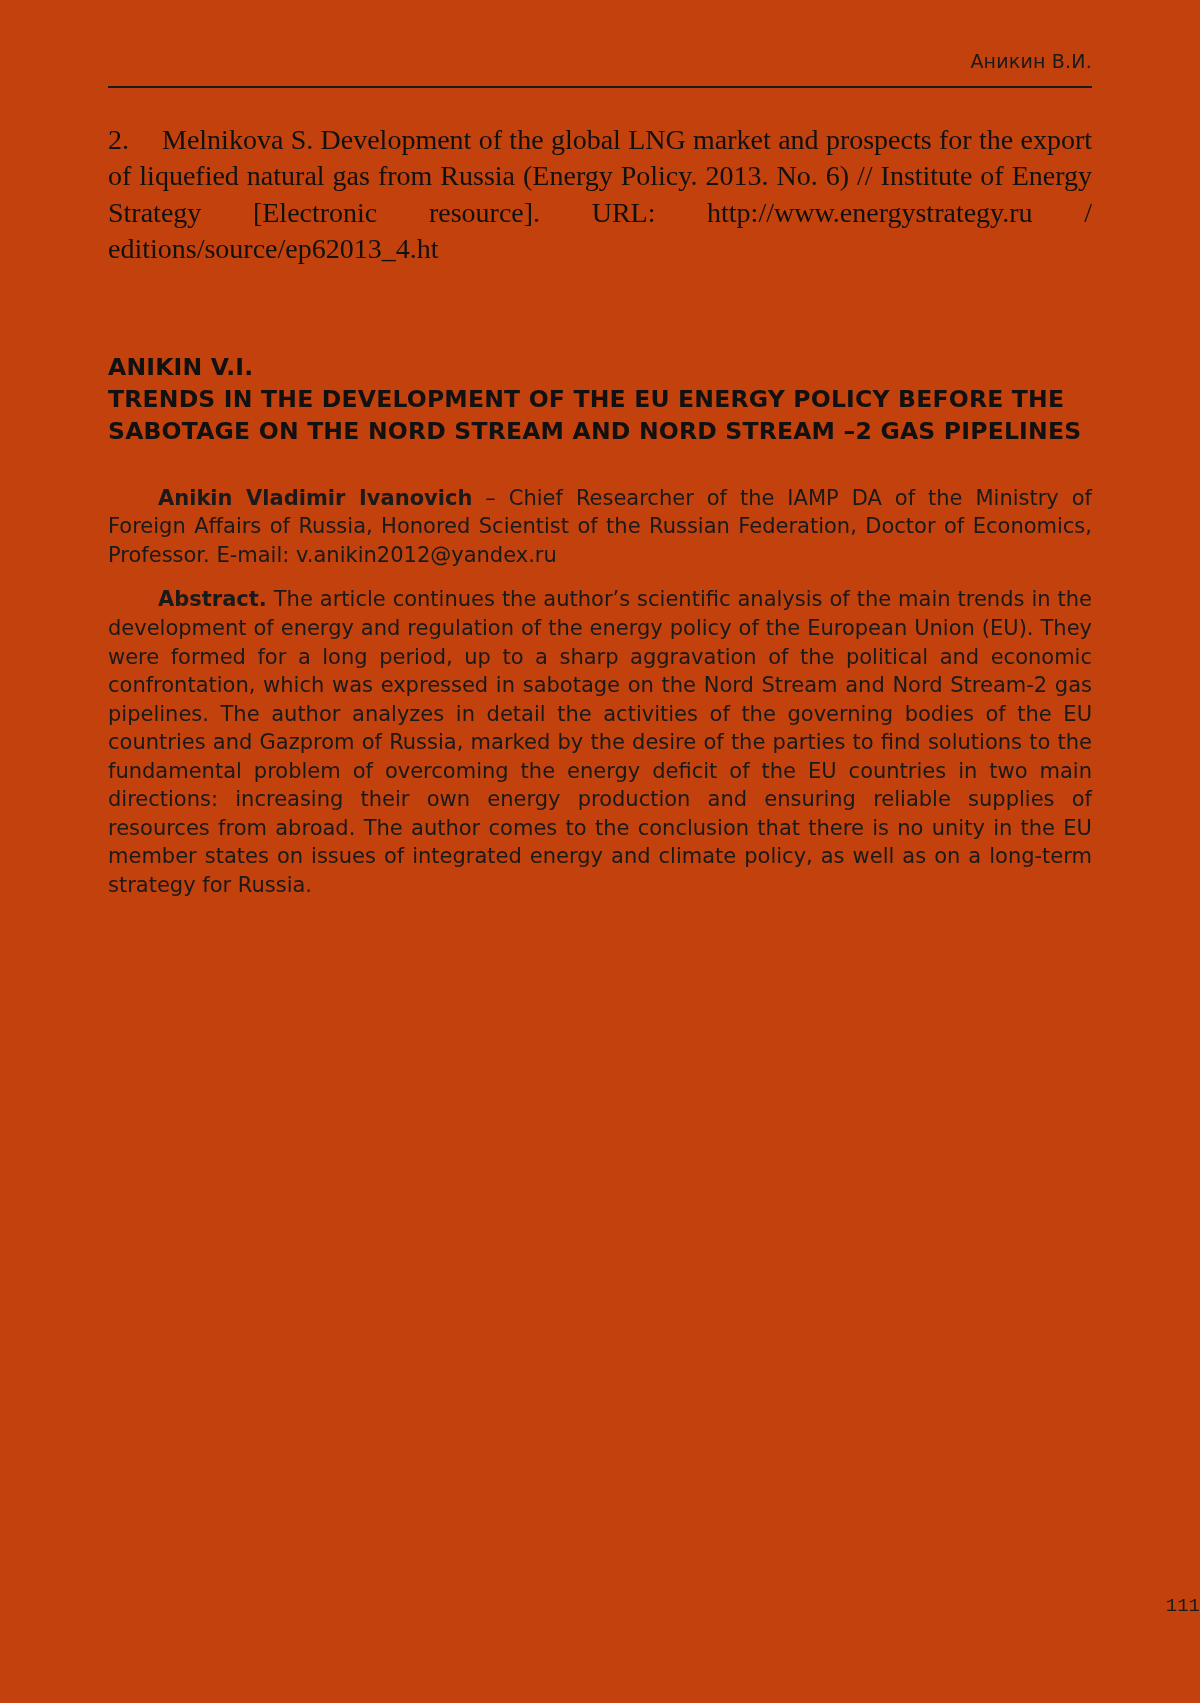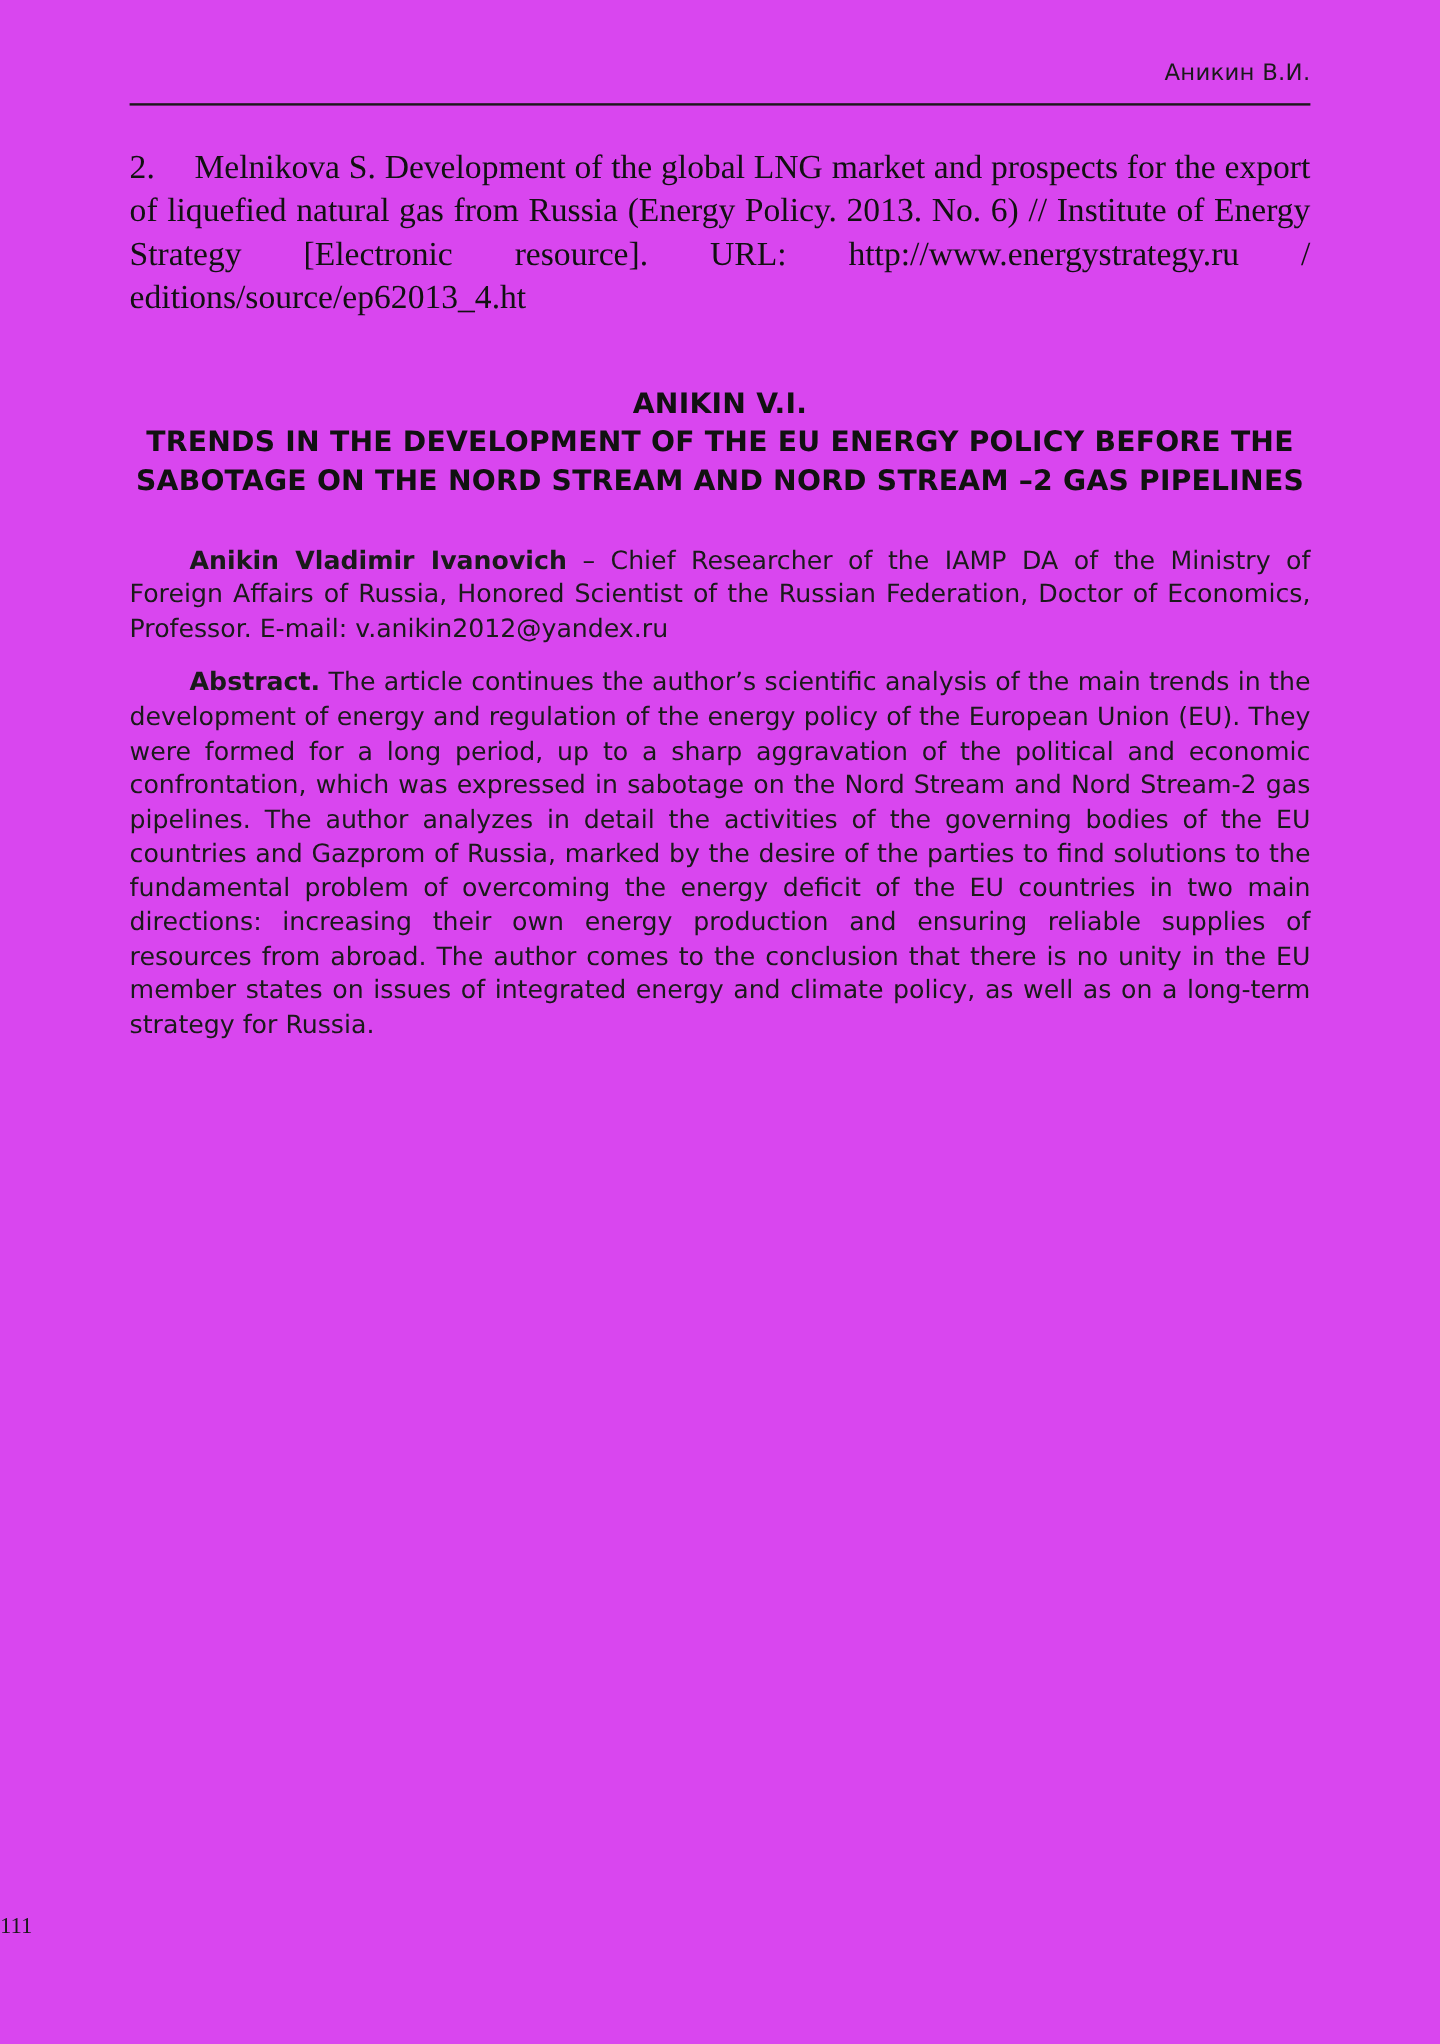--- a/index.html
+++ b/index.html
@@ -4,21 +4,21 @@
 <style>
   html, body {
     margin: 0;
     padding: 0;
     background: #ffffff;
   }
   .page {
     position: relative;
     width: 1200px;
     height: 1703px;
-    background: #d946ef;
+    background: #c2410c;
     margin: 0 auto;
     overflow: hidden;
   }
   .content {
     position: absolute;
     left: 108px;
     right: 108px;
     top: 50px;
   }
   .header {
@@ -44,22 +44,22 @@
     hyphens: none;
   }
   .ref-item {
     margin-bottom: 4px;
   }
   .ref-item .num {
     display: inline-block;
     min-width: 54px;
   }
   .title-block {
-    margin-top: 52px;
-    text-align: center;
+    margin-top: 83px;
+    text-align: left;
     font-family: "DejaVu Sans", sans-serif;
     font-weight: bold;
     font-size: 23.5px;
     line-height: 1.38;
     letter-spacing: 0.2px;
     color: #111;
   }
   .body-block {
     margin-top: 36px;
     font-family: "DejaVu Sans", sans-serif;
@@ -74,22 +74,22 @@
     text-indent: 50px;
   }
   .para b {
     font-weight: bold;
   }
   .page-number {
     position: absolute;
     left: 0;
     right: 0;
     bottom: 86px;
-    text-align: left;
-    font-family: Liberation Serif, serif;
+    text-align: right;
+    font-family: Liberation Mono, monospace;
     font-size: 19px;
     color: #1a1a1a;
   }
 </style>
 </head>
 <body>
 
 <div class="page">
   <div class="content">
 

